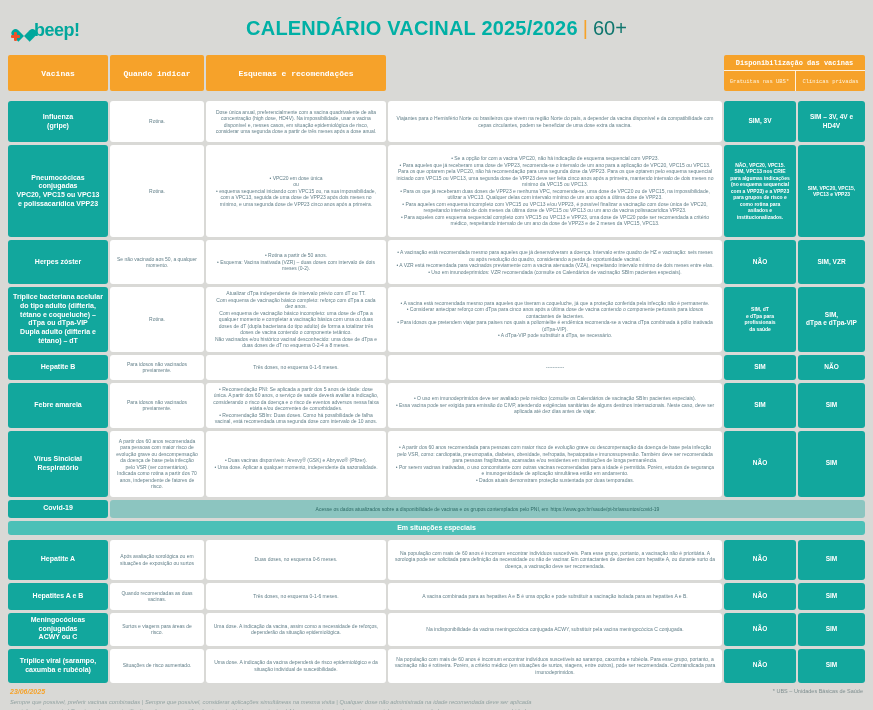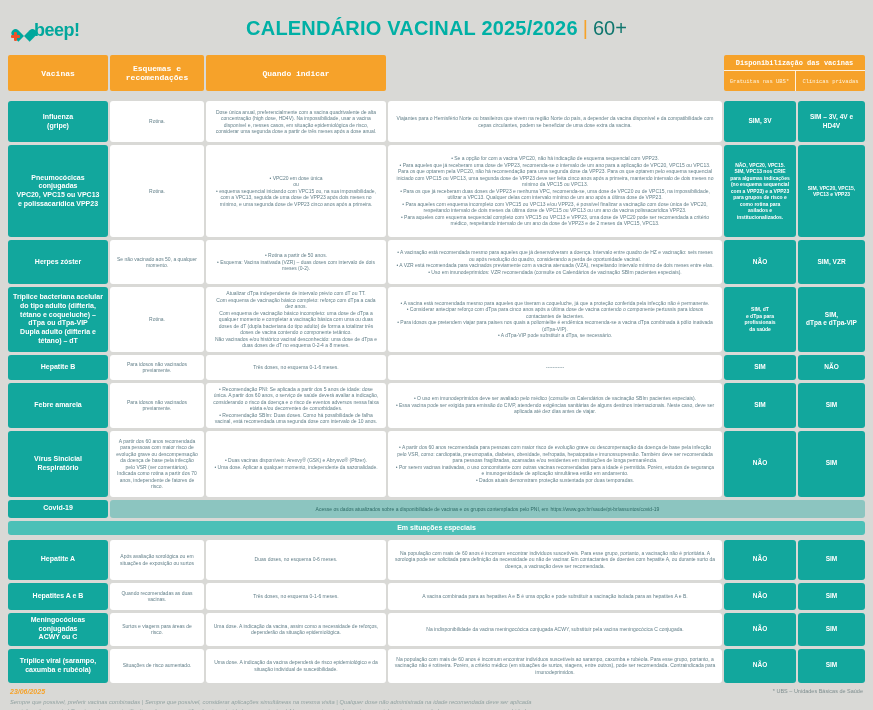--- a/index.html
+++ b/index.html
@@ -119,22 +119,22 @@
         </span>
       <span class="logo-text">beep!</span>
     </div>
     <div class="title-wrap">
       <span class="title">CALENDÁRIO VACINAL 2025/2026</span><span class="title-divider">|</span><span class="age">60+</span>
     </div>
   </div>
 
   <div class="grid-row thead">
     <div class="hcell">Vacinas</div>
+    <div class="hcell">Quando indicar</div>
     <div class="hcell">Esquemas e recomendações</div>
-    <div class="hcell">Quando indicar</div>
     <div class="avail-head">
       <div class="avail-title">Disponibilização das vacinas</div>
       <div class="avail-sub first">Gratuitas nas UBS*</div>
       <div class="avail-sub">Clínicas privadas</div>
     </div>
   </div>
 
   <div id="rows-main">
       <div class="grid-row">
         <div class="cell vaccine">Influenza

